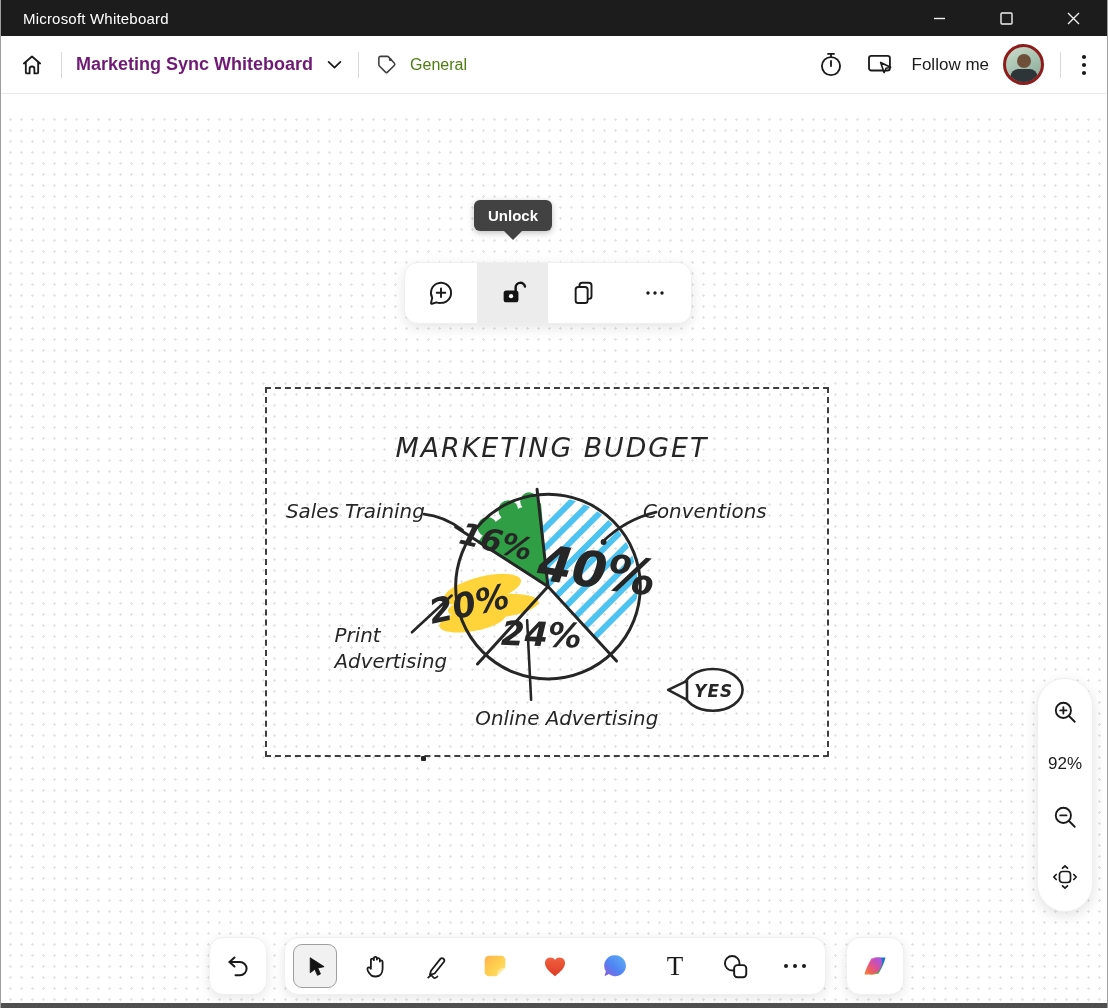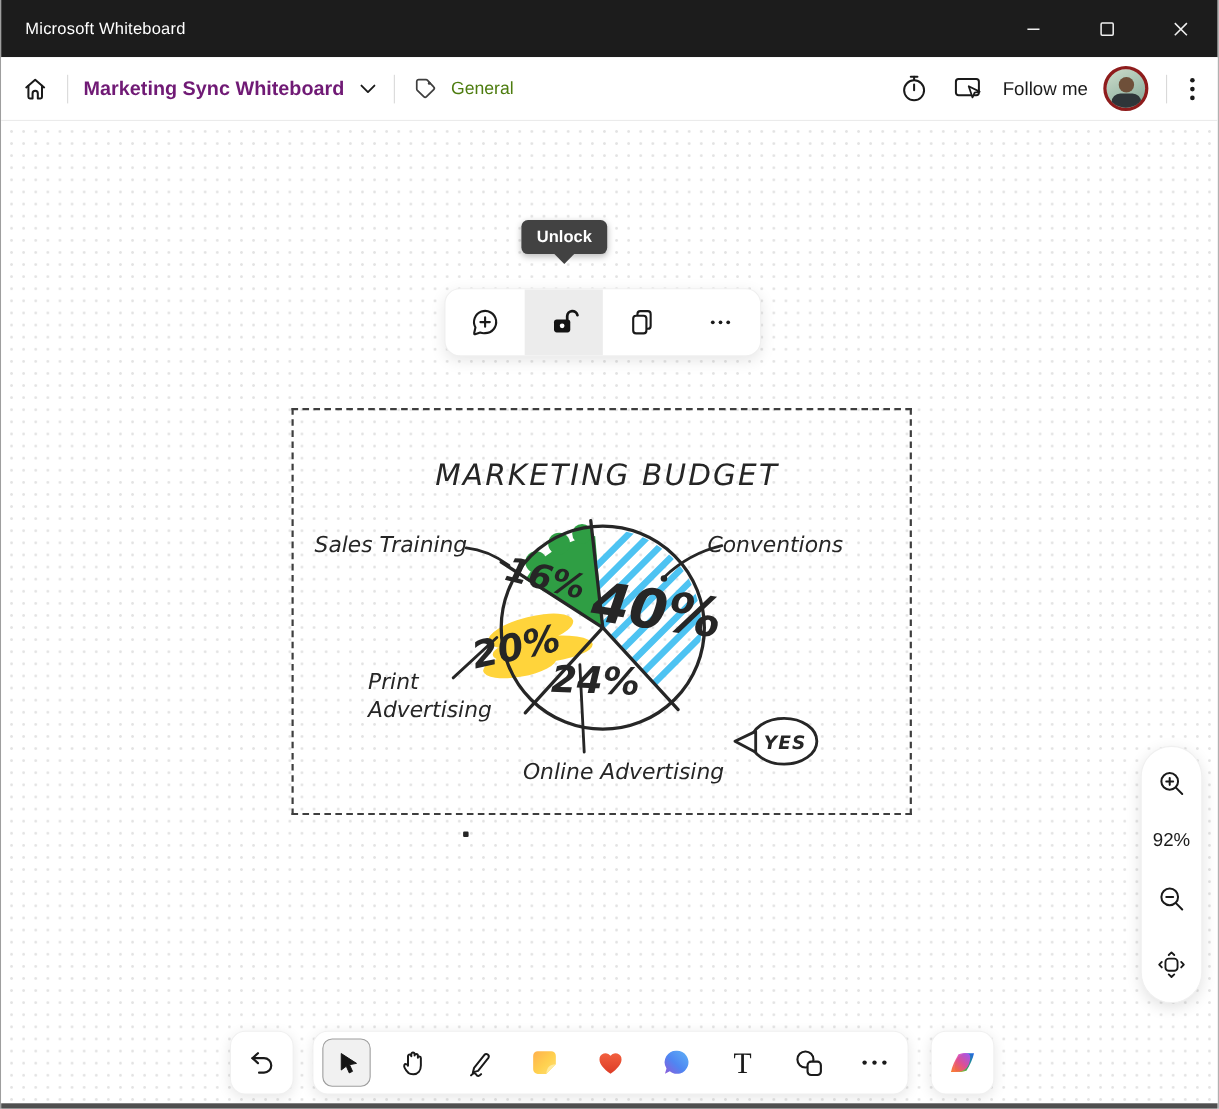--- a/index.html
+++ b/index.html
@@ -1,21 +1,21 @@
 <!DOCTYPE html>
 <html><head>
 <meta charset="utf-8">
 <style>
   * { margin:0; padding:0; box-sizing:border-box; }
   html,body { width:1108px; height:1008px; }
   body { font-family:"Liberation Sans", sans-serif; position:relative; background:#fff;
          border-left:1px solid #9e9e9e; border-right:1px solid #9e9e9e; overflow:hidden; }
 
   
-  .titlebar { height:52px; background:#1c1c1c; display:flex; align-items:center; color:#fff; }
+  .titlebar { height:36px; background:#1c1c1c; display:flex; align-items:center; color:#fff; }
   .titlebar .app-title { padding-left:22px; font-size:15px; letter-spacing:.2px; }
   .win-controls { margin-left:auto; display:flex; height:100%; }
   .win-btn { width:67px; height:100%; display:flex; align-items:center; justify-content:center; }
 
   
   .header { height:58px; background:#fff; border-bottom:1px solid #ebebeb; display:flex; align-items:center; padding:0 16px 0 14px; }
   .icon-btn { display:flex; align-items:center; justify-content:center; background:none; border:none; padding:4px; }
   .vdiv { width:1px; height:26px; background:#d9d9d9; margin:0 12px; }
   .board-title { font-size:18px; font-weight:700; color:#701a75; margin-left:2px; }
   .chevron { margin-left:10px; }
@@ -39,21 +39,21 @@
             border:1px solid #efefef; border-radius:14px; box-shadow:0 4px 14px rgba(0,0,0,.10);
             display:flex; overflow:hidden; }
   .ctx-btn { width:72px; height:100%; display:flex; align-items:center; justify-content:center; background:none; border:none; }
   .ctx-btn.active { background:#ececec; }
   .tooltip { position:absolute; left:473px; top:90px; background:#424242; color:#fff; font-size:15px; font-weight:700;
              padding:7px 14px; border-radius:6px; box-shadow:0 2px 6px rgba(0,0,0,.25); }
   .tooltip:after { content:""; position:absolute; left:50%; bottom:-9px; transform:translateX(-50%);
              border:9px solid transparent; border-top-color:#424242; border-bottom:none; }
 
   
-  .selection { position:absolute; left:264px; top:261px; width:564px; height:370px; border:2px dashed #3e3e3e; }
+  .selection { position:absolute; left:264px; top:277px; width:564px; height:370px; border:2px dashed #3e3e3e; }
   .selection svg { position:absolute; inset:0; }
   .canvas-dot { position:absolute; left:420px; top:646px; width:5px; height:5px; background:#262626; border-radius:1px; }
   .sketch-text { font-family:"DejaVu Sans", sans-serif; font-style:italic; fill:#262626; }
 
   
   .zoom-panel { position:absolute; right:14px; top:568px; width:56px; height:234px; background:#fff; border:1px solid #f0f0f0;
             border-radius:28px; box-shadow:0 4px 14px rgba(0,0,0,.12); display:flex; flex-direction:column;
             align-items:center; justify-content:space-between; padding:16px 0; }
   .zoom-level { font-size:17px; color:#1b1b1b; }
 

